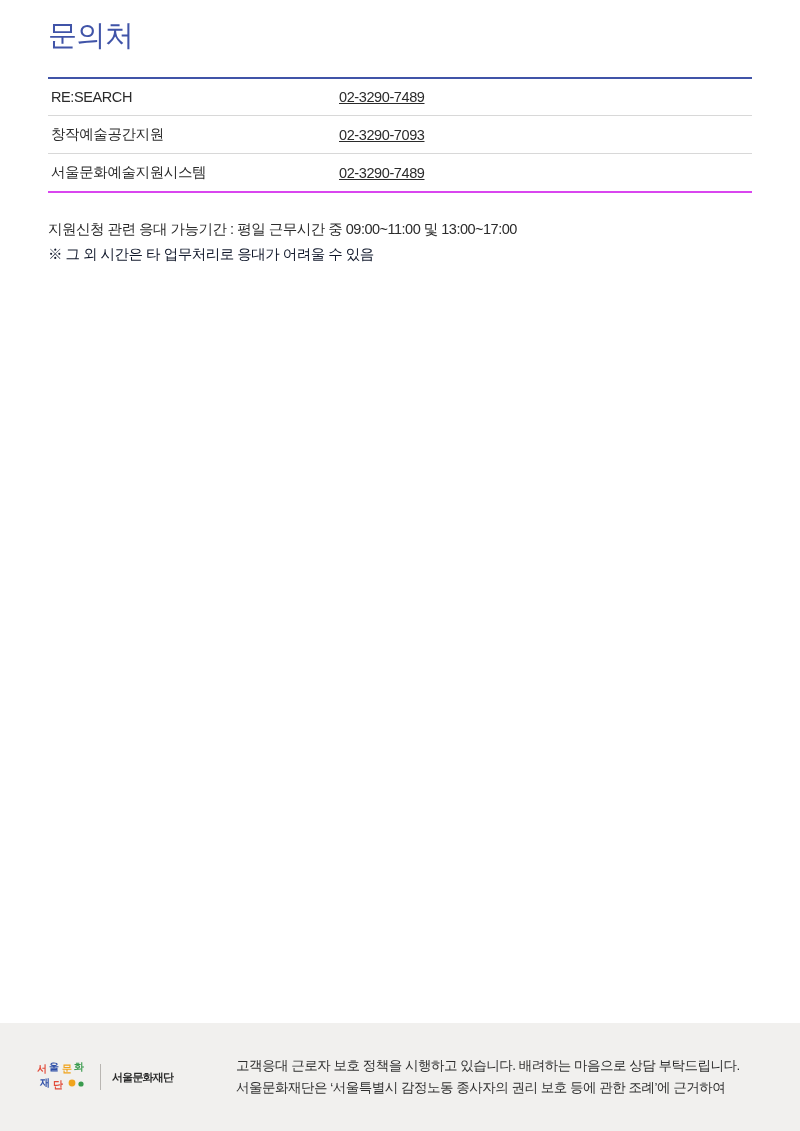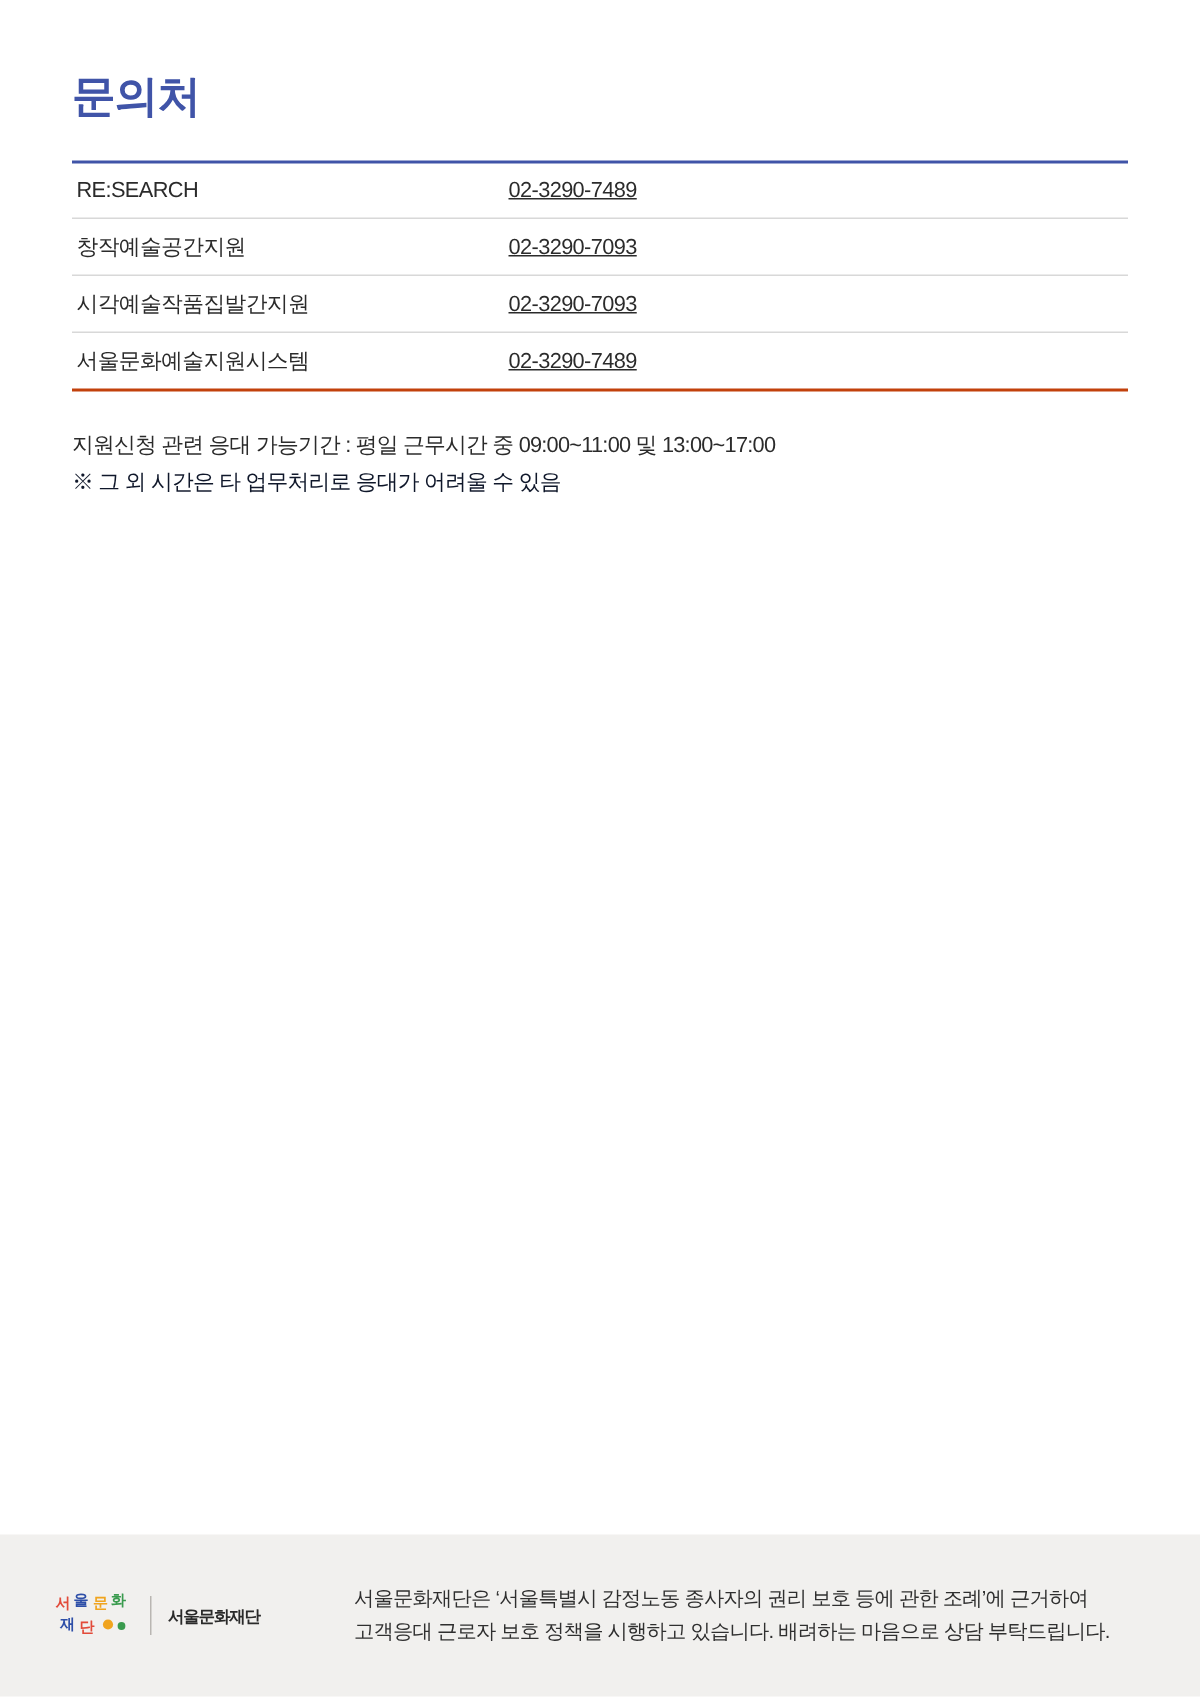--- a/index.html
+++ b/index.html
@@ -23,34 +23,34 @@
     box-sizing: border-box;
   }
 
   
   .content {
     padding: 0 48px;
   }
 
   .page-title {
     font-size: 29px;
-    font-weight: bold;
+    font-weight: normal;
     color: #4054a8;
     letter-spacing: -0.5px;
-    padding-top: 48px;
+    padding-top: 18px;
     margin: 0 0 24px 0;
     line-height: 1.2;
   }
 
   
   .contact-table {
     width: 704px;
     border-collapse: collapse;
     border-top: 2px solid #4054a8;
-    border-bottom: 2px solid #c2410c;
+    border-bottom: 2px solid #d946ef;
   }
   .contact-table tr {
     height: 38px;
   }
   .contact-table tr + tr td {
     border-top: 1px solid #d8d8d8;
   }
   .contact-table td {
     font-size: 14.5px;
     color: #2b2b2b;
@@ -142,24 +142,20 @@
       <tbody>
         <tr>
           <td class="dept">RE:SEARCH</td>
           <td class="tel">02-3290-7489</td>
         </tr>
         <tr>
           <td class="dept">창작예술공간지원</td>
           <td class="tel">02-3290-7093</td>
         </tr>
         <tr>
-          <td class="dept">시각예술작품집발간지원</td>
-          <td class="tel">02-3290-7093</td>
-        </tr>
-        <tr>
           <td class="dept">서울문화예술지원시스템</td>
           <td class="tel">02-3290-7489</td>
         </tr>
       </tbody>
     </table>
 
     <div class="notes">
       <div class="note-line">지원신청 관련 응대 가능기간 : 평일 근무시간 중 09:00~11:00 및 13:00~17:00</div>
       <div class="note-line sub">※ 그 외 시간은 타 업무처리로 응대가 어려울 수 있음</div>
     </div>
@@ -177,18 +173,18 @@
           <text x="4" y="29" font-family="Liberation Sans, sans-serif" font-size="10" font-weight="bold" fill="#2e4fa8">재</text>
           <text x="17" y="31" font-family="Liberation Sans, sans-serif" font-size="10" font-weight="bold" fill="#e24b3a">단</text>
           <circle cx="36" cy="26" r="3.4" fill="#f0a41e"></circle>
           <circle cx="45" cy="27" r="2.6" fill="#3a9b4e"></circle>
         </svg>
       </div>
       <div class="brand-divider"></div>
       <div class="brand-name">서울문화재단</div>
     </div>
     <div class="footer-text">
+      <div>고객응대 근로자 보호 정책을 시행하고 있습니다. 배려하는 마음으로 상담 부탁드립니다.</div>
       <div>서울문화재단은 ‘서울특별시 감정노동 종사자의 권리 보호 등에 관한 조례’에 근거하여</div>
-      <div>고객응대 근로자 보호 정책을 시행하고 있습니다. 배려하는 마음으로 상담 부탁드립니다.</div>
     </div>
   </div>
 
 </div>
 
 </body></html>

